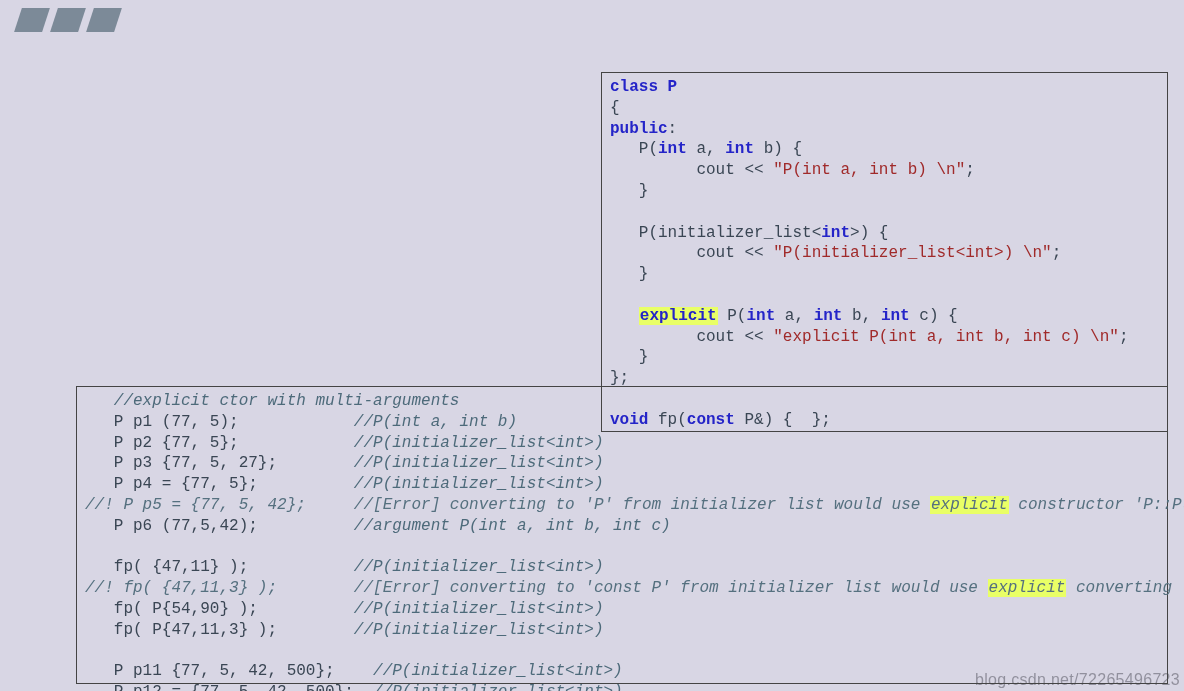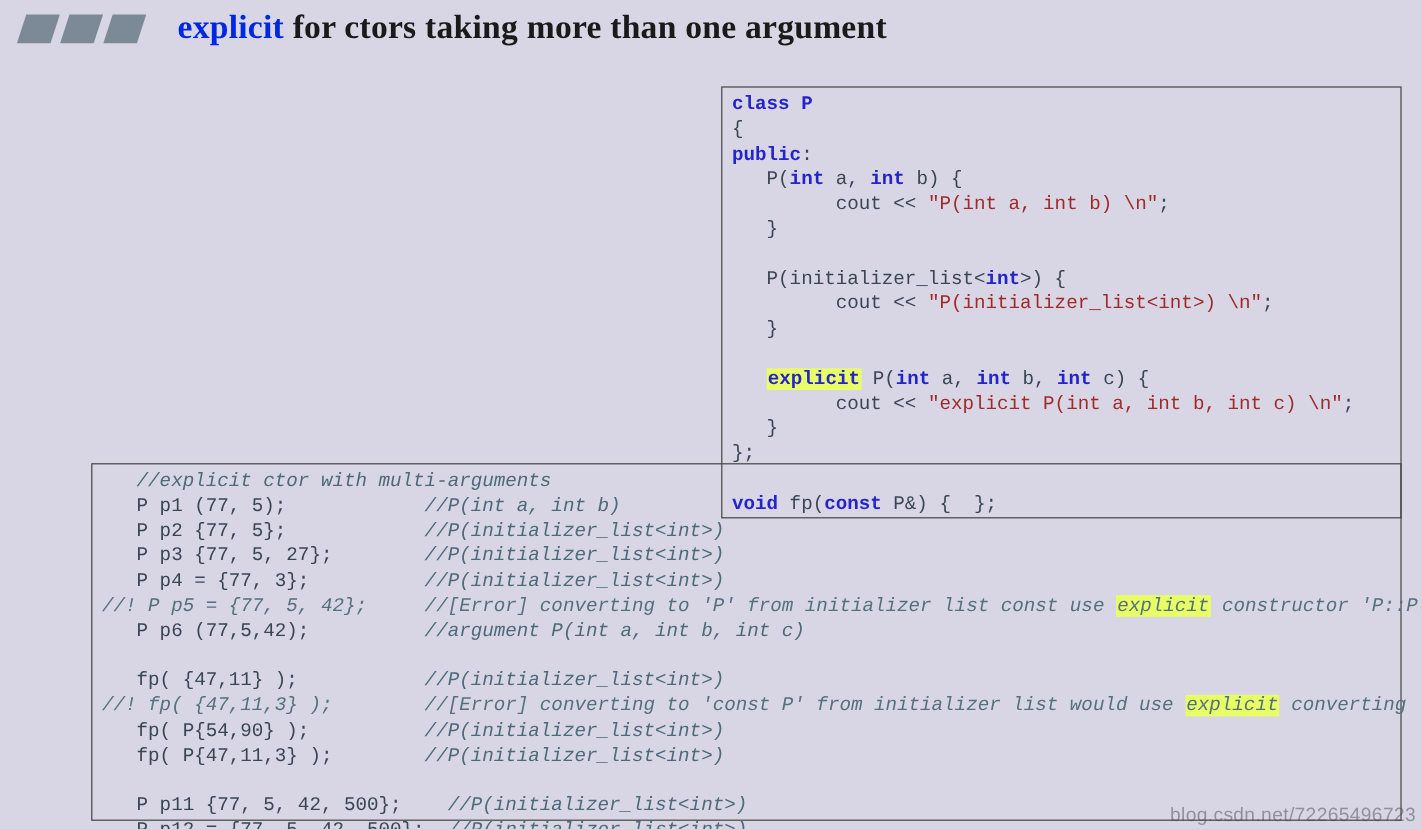--- a/index.html
+++ b/index.html
@@ -89,21 +89,20 @@
 <body>
 
 <div class="slide">
 
   <div class="title-row">
     <div class="brand-squares">
       <span></span>
       <span></span>
       <span></span>
     </div>
-    <div class="title"><span class="kw">explicit</span><span> for ctors taking more than one argument</span></div>
   </div>
 
   <div class="code-box box-class"><span class="c-kw">class P</span>
 <span>{</span>
 <span class="c-kw">public</span><span>:</span>
 <span>   P(</span><span class="c-kw">int</span><span> a, </span><span class="c-kw">int</span><span> b) {</span>
 <span>         cout &lt;&lt; </span><span class="c-str">"P(int a, int b) \n"</span><span>;</span>
 <span>   }</span>
 <span></span>
 <span>   P(initializer_list&lt;</span><span class="c-kw">int</span><span>&gt;) {</span>
@@ -114,22 +113,22 @@
 <span>         cout &lt;&lt; </span><span class="c-str">"explicit P(int a, int b, int c) \n"</span><span>;</span>
 <span>   }</span>
 <span>};</span>
 <span></span>
 <span class="c-kw">void</span><span> fp(</span><span class="c-kw">const</span><span> P&amp;) {  };</span></div>
 
   <div class="code-box box-usage"><span class="c-cmt">   //explicit ctor with multi-arguments</span>
 <span>   P p1 (77, 5);            </span><span class="c-cmt">//P(int a, int b)</span>
 <span>   P p2 {77, 5};            </span><span class="c-cmt">//P(initializer_list&lt;int&gt;)</span>
 <span>   P p3 {77, 5, 27};        </span><span class="c-cmt">//P(initializer_list&lt;int&gt;)</span>
-<span>   P p4 = {77, 3};          </span><span class="c-cmt">//P(initializer_list&lt;int&gt;)</span>
-<span class="err">//! </span><span class="err">P p5 = {77, 5, 42};     </span><span class="err">//[Error] converting to 'P' from initializer list const use </span><span class="hl err">explicit</span><span class="err"> constructor 'P::P(</span>
+<span>   P p4 = {77, 5};          </span><span class="c-cmt">//P(initializer_list&lt;int&gt;)</span>
+<span class="err">//! </span><span class="err">P p5 = {77, 5, 42};     </span><span class="err">//[Error] converting to 'P' from initializer list would use </span><span class="hl err">explicit</span><span class="err"> constructor 'P::P(</span>
 <span>   P p6 (77,5,42);          </span><span class="c-cmt">//argument P(int a, int b, int c)</span>
 <span></span>
 <span>   fp( {47,11} );           </span><span class="c-cmt">//P(initializer_list&lt;int&gt;)</span>
 <span class="err">//! </span><span class="err">fp( {47,11,3} );        </span><span class="err">//[Error] converting to 'const P' from initializer list would use </span><span class="hl err">explicit</span><span class="err"> converting</span>
 <span>   fp( P{54,90} );          </span><span class="c-cmt">//P(initializer_list&lt;int&gt;)</span>
 <span>   fp( P{47,11,3} );        </span><span class="c-cmt">//P(initializer_list&lt;int&gt;)</span>
 <span></span>
 <span>   P p11 {77, 5, 42, 500};    </span><span class="c-cmt">//P(initializer_list&lt;int&gt;)</span>
 <span>   P p12 = {77, 5, 42, 500};  </span><span class="c-cmt">//P(initializer_list&lt;int&gt;)</span>
 </div>

